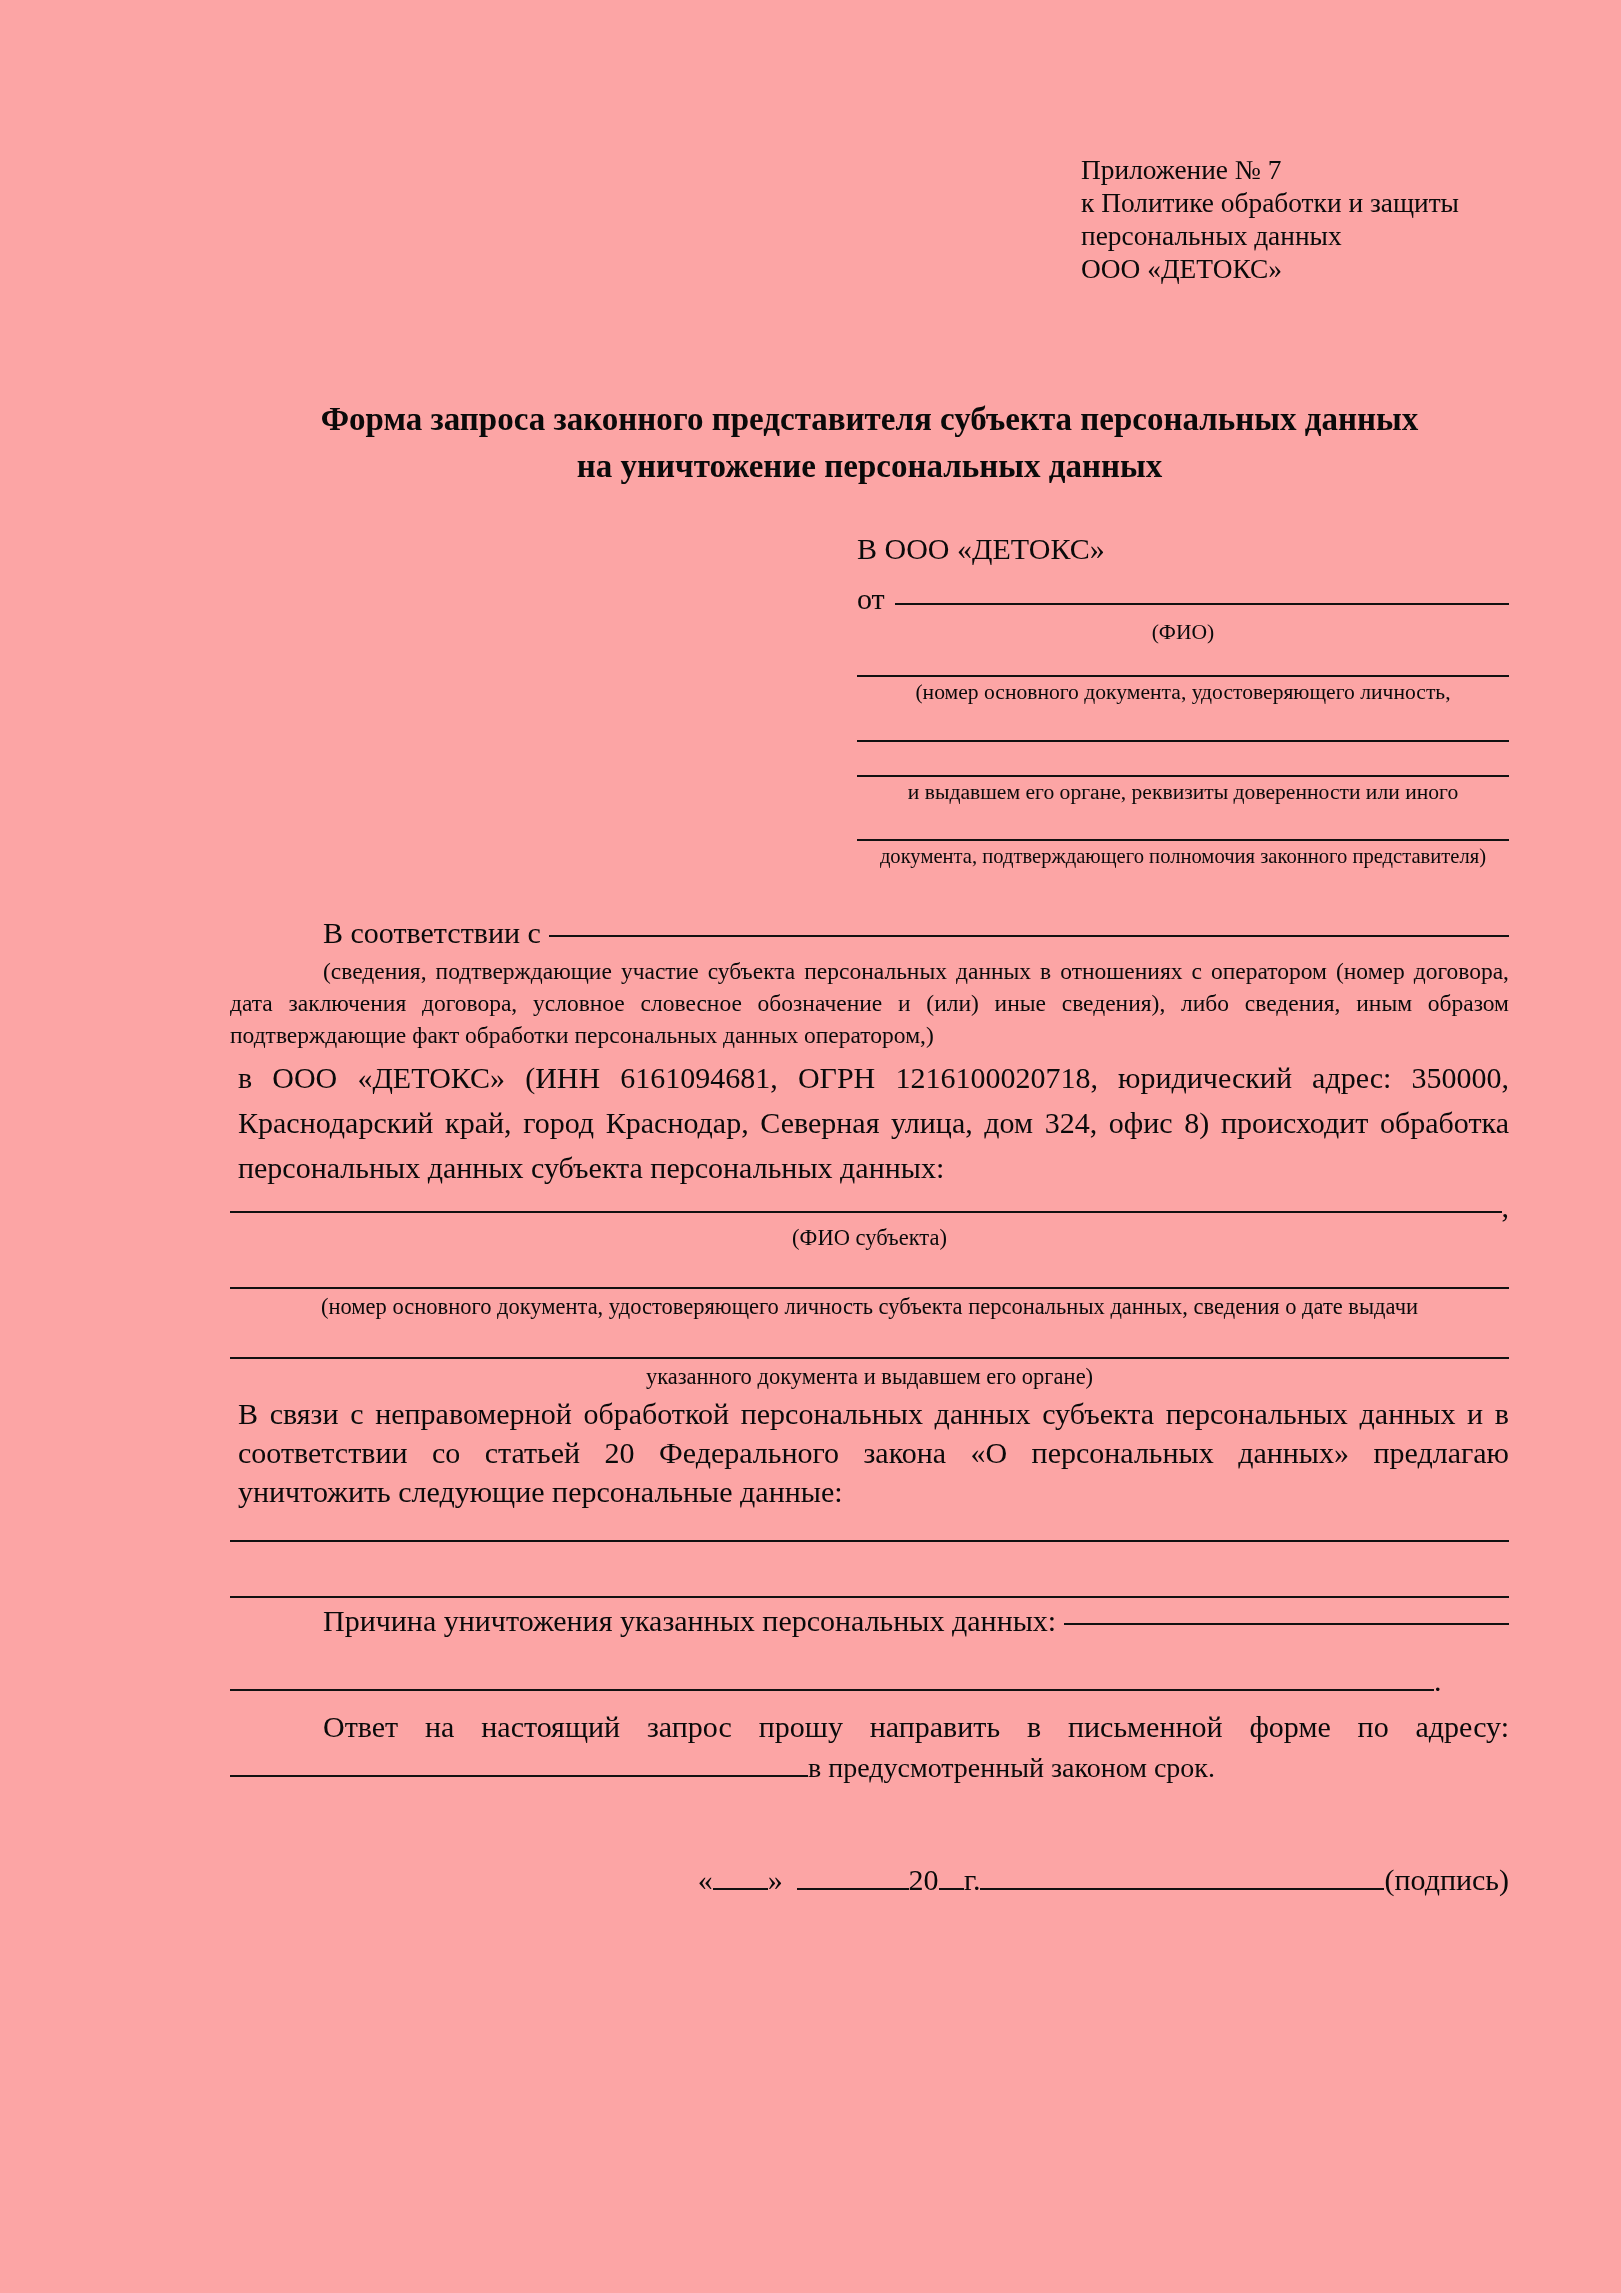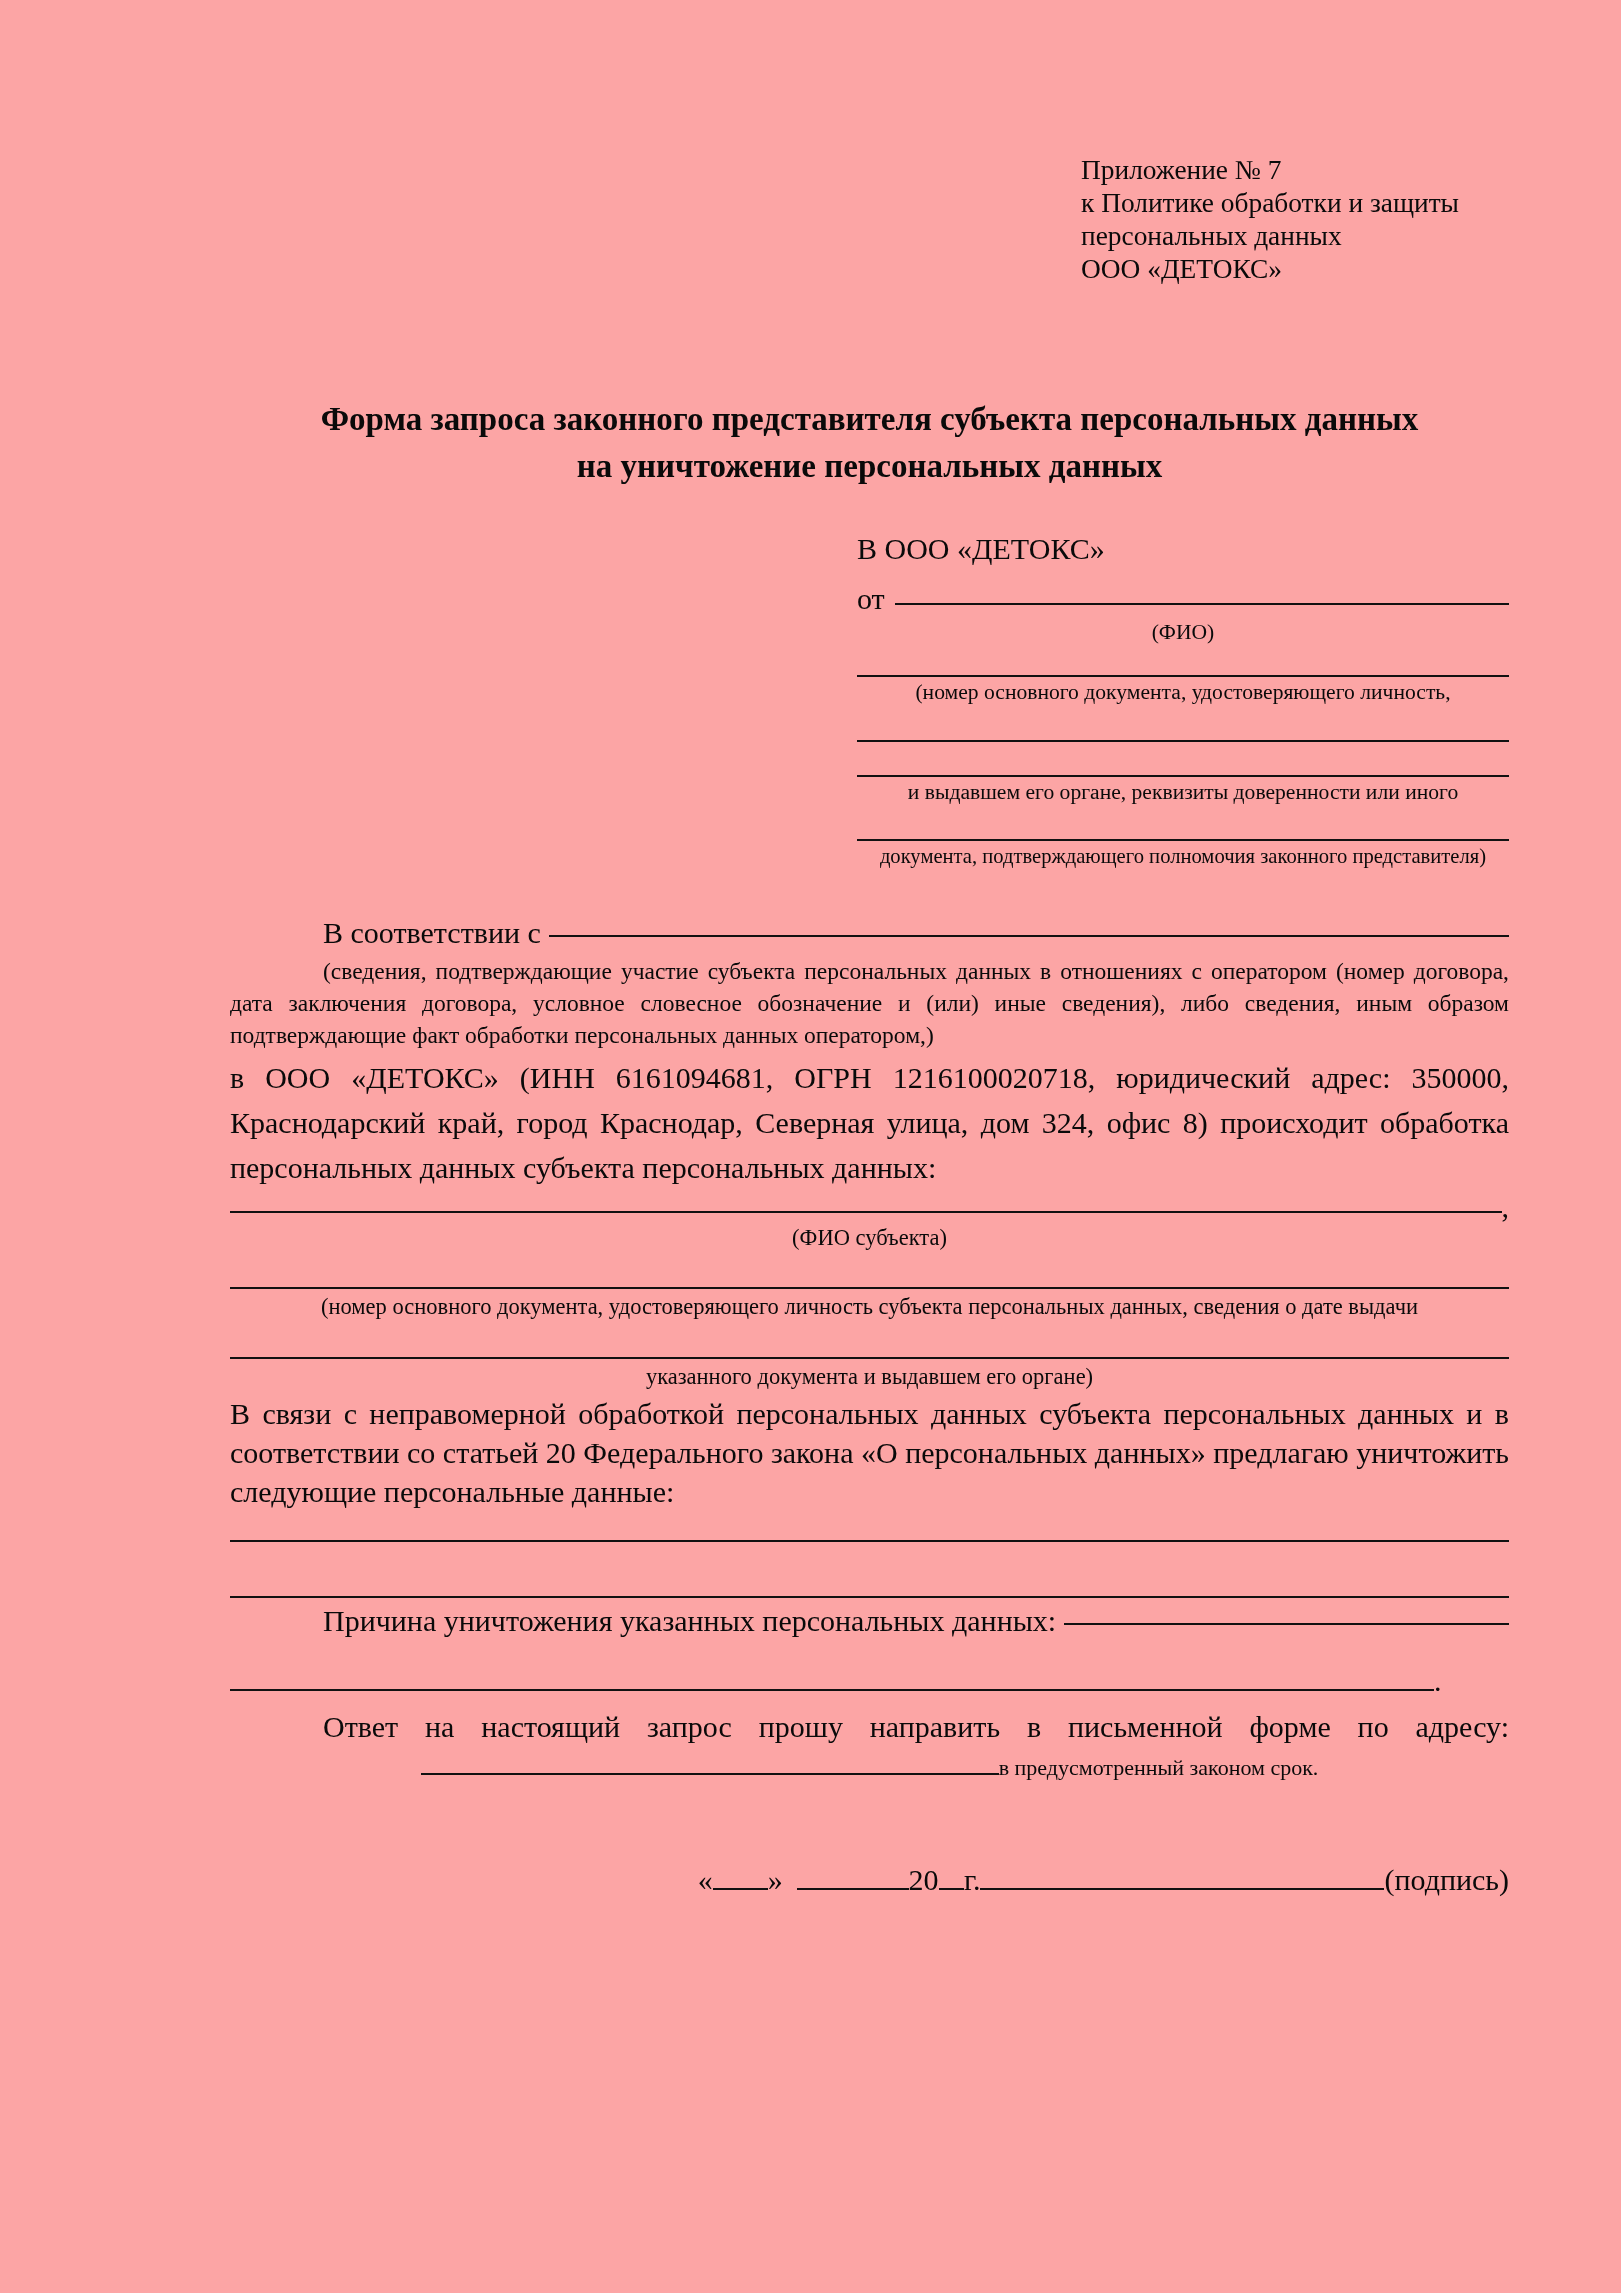--- a/index.html
+++ b/index.html
@@ -36,40 +36,40 @@
   .uline { height: 0; border-bottom: 2px solid #111; }
   .addressee .uline { margin-top: 33px; }
   .addressee .uline.first { margin-top: 29px; }
 
   
   .accord-row { margin-top: 41px; font-size: 30px; line-height: 41px; padding-left: 93px; }
   .accord-row .label { white-space: nowrap; padding-right: 7.8px; }
   .note { font-size: 23.5px; line-height: 32px; text-align: justify; text-indent: 93px; margin-top: 2px; }
 
   
-  .para { font-size: 30px; text-align: justify; }
+  .para { font-size: 30px; text-align: justify; margin-left: 8px; }
   .operator-para { line-height: 45px; margin-top: 3.9px; }
   .destroy-para { line-height: 39px; margin-top: 3.9px; font-family: Liberation Serif, serif; }
 
   .comma-row { font-size: 30px; line-height: 29px; margin-top: 2px; }
   .comma-row .fill::after { bottom: 3.9px; }
   .center-cap { font-size: 22.5px; line-height: 27.4px; text-align: center; margin-top: 3.9px; }
   .main .uline.g1 { margin-top: 35px; }
   .main .uline.g2 { margin-top: 37px; }
   .blank1 { margin-top: 29px; }
   .blank2 { margin-top: 54px; }
 
   .reason-row { font-size: 30px; line-height: 41px; padding-left: 93px; margin-top: 2px; }
   .reason-row .label { white-space: nowrap; padding-right: 7.8px; }
   .reason-row .fill::after { bottom: 5.9px; }
 
   .ublock { display: inline-block; height: 0; border-bottom: 2px solid #111; vertical-align: baseline; }
   .period-row { font-size: 30px; line-height: 39px; margin-top: 19.6px; }
   .reply1 { font-size: 30px; line-height: 41px; text-indent: 93px; text-align: justify; text-align-last: justify; margin-top: 5.9px; }
-  .reply2 { font-size: 22px; line-height: 41px; text-align: center; }
+  .reply2 { font-size: 28px; line-height: 41px; }
 
   
   .footer-row { margin-top: 71px; display: flex; justify-content: flex-end; align-items: baseline; font-size: 30px; line-height: 41px; }
   .date-part .ublock.d1 { width: 55px; }
   .date-part .ublock.d2 { width: 112px; margin-left: 13.7px; }
   .date-part .ublock.d3 { width: 25.5px; }
   .sign-part .ublock.s1 { width: 404px; }
 </style>
 </head>
 <body>

